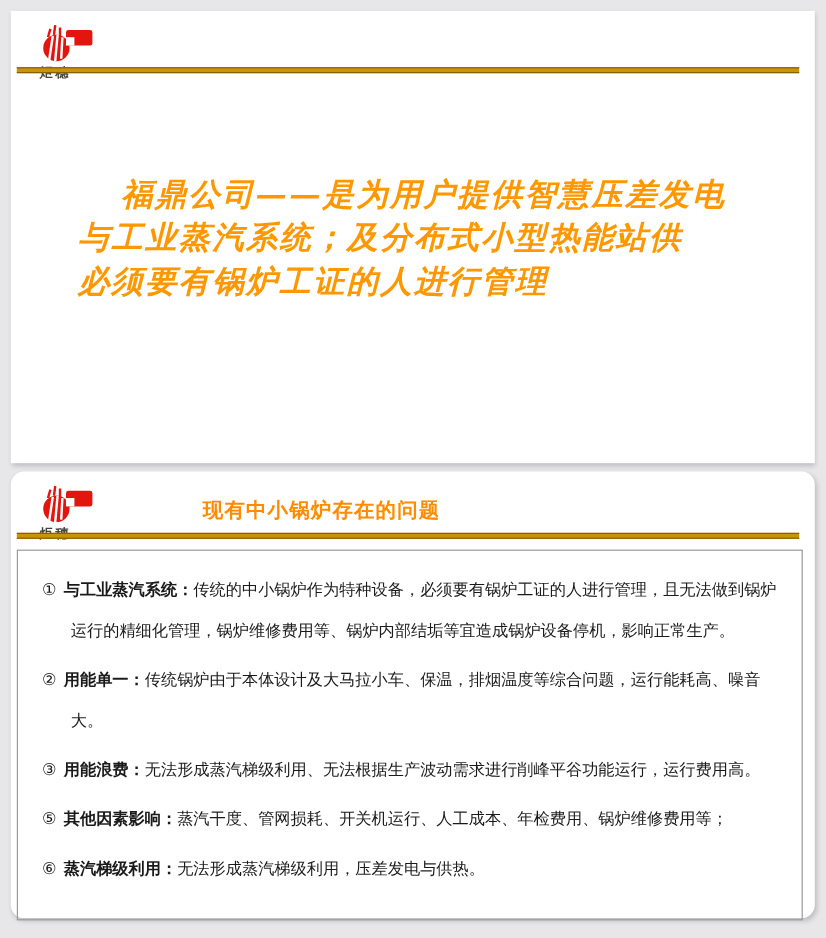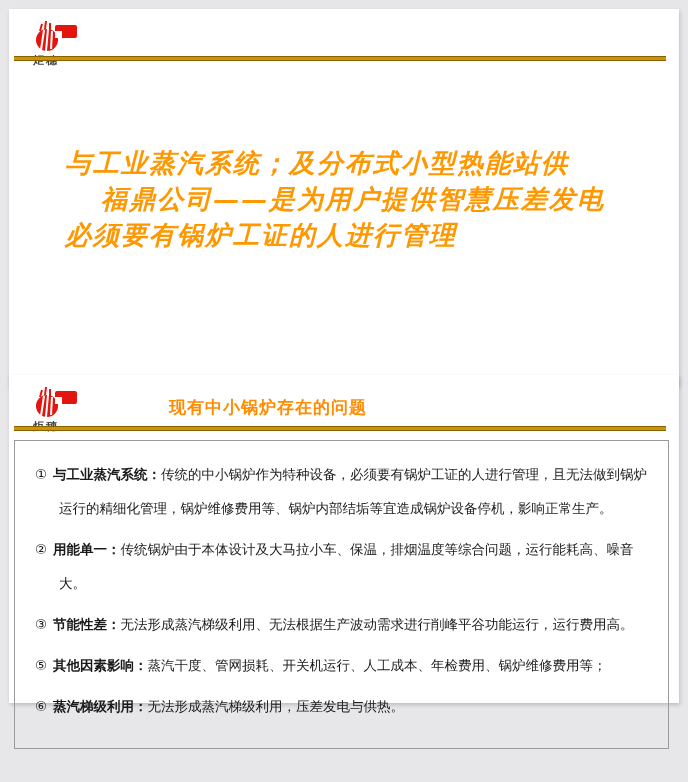--- a/index.html
+++ b/index.html
@@ -7,21 +7,21 @@
     width:688px;height:782px;
     background:#e7e7ea;
     font-family:"DejaVu Sans","Liberation Sans",sans-serif;
     position:relative;overflow:hidden;
   }
   .slide{
     position:absolute;left:9px;width:670px;background:#ffffff;
     box-shadow:1px 2px 4px rgba(0,0,0,0.18);
   }
   .slide1{top:9px;height:377px;}
-  .slide2{top:375px;height:328px;}
+  .slide2{top:393px;height:372px;border-radius:11px;}
 
   .logo{position:absolute;left:24px;top:8px;width:52px;}
   .logo svg{display:block;}
   .logo-text{
     font-size:11px;font-weight:bold;color:#44443c;
     letter-spacing:2px;margin-top:-2px;
   }
 
   .gold-rule{
     position:absolute;left:5px;width:652px;height:3px;
@@ -70,22 +70,22 @@
       <path d="M11 13 L8 33" stroke="#ffffff" stroke-width="2" fill="none"></path>
       <path d="M15 12 L13 34" stroke="#ffffff" stroke-width="2" fill="none"></path>
       <path d="M19 14 L18 32" stroke="#ffffff" stroke-width="2" fill="none"></path>
       <rect x="22" y="8" width="22" height="13" rx="2" fill="#e3150f"></rect>
       <rect x="22" y="14" width="7" height="7" fill="#ffffff"></rect>
     </svg>
     <div class="logo-text">炬穗</div>
   </div>
   <div class="gold-rule"></div>
   <div class="headline">
+    <div class="hl-line hl-first">福鼎公司——是为用户提供智慧压差发电</div>
     <div class="hl-line">与工业蒸汽系统；及分布式小型热能站供</div>
-    <div class="hl-line hl-first">福鼎公司——是为用户提供智慧压差发电</div>
     <div class="hl-line">必须要有锅炉工证的人进行管理</div>
   </div>
 </div>
 
 <div class="slide slide2">
   <div class="logo">
     <svg width="48" height="38" viewBox="0 0 48 38">
       <circle cx="14" cy="23" r="11" fill="#e3150f"></circle>
       <path d="M9 7 L7 14" stroke="#e3150f" stroke-width="2" fill="none"></path>
       <path d="M13 4 L12 12" stroke="#e3150f" stroke-width="2" fill="none"></path>
@@ -102,21 +102,21 @@
   <div class="gold-rule"></div>
 
   <div class="content-box">
     <div class="item">
       <span class="num">①</span><span class="label">与工业蒸汽系统：</span><span class="body">传统的中小锅炉作为特种设备，必须要有锅炉工证的人进行管理，且无法做到锅炉运行的精细化管理，锅炉维修费用等、锅炉内部结垢等宜造成锅炉设备停机，影响正常生产。</span>
     </div>
     <div class="item">
       <span class="num">②</span><span class="label">用能单一：</span><span class="body">传统锅炉由于本体设计及大马拉小车、保温，排烟温度等综合问题，运行能耗高、噪音大。</span>
     </div>
     <div class="item">
-      <span class="num">③</span><span class="label">节能性差：</span><span class="body">无法形成蒸汽梯级利用、无法根据生产波动需求进行削峰平谷功能运行，运行费用高。</span>
+      <span class="num">③</span><span class="label">用能浪费：</span><span class="body">无法形成蒸汽梯级利用、无法根据生产波动需求进行削峰平谷功能运行，运行费用高。</span>
     </div>
     <div class="item">
       <span class="num">⑤</span><span class="label">其他因素影响：</span><span class="body">蒸汽干度、管网损耗、开关机运行、人工成本、年检费用、锅炉维修费用等；</span>
     </div>
     <div class="item">
       <span class="num">⑥</span><span class="label">蒸汽梯级利用：</span><span class="body">无法形成蒸汽梯级利用，压差发电与供热。</span>
     </div>
   </div>
 </div>
 

